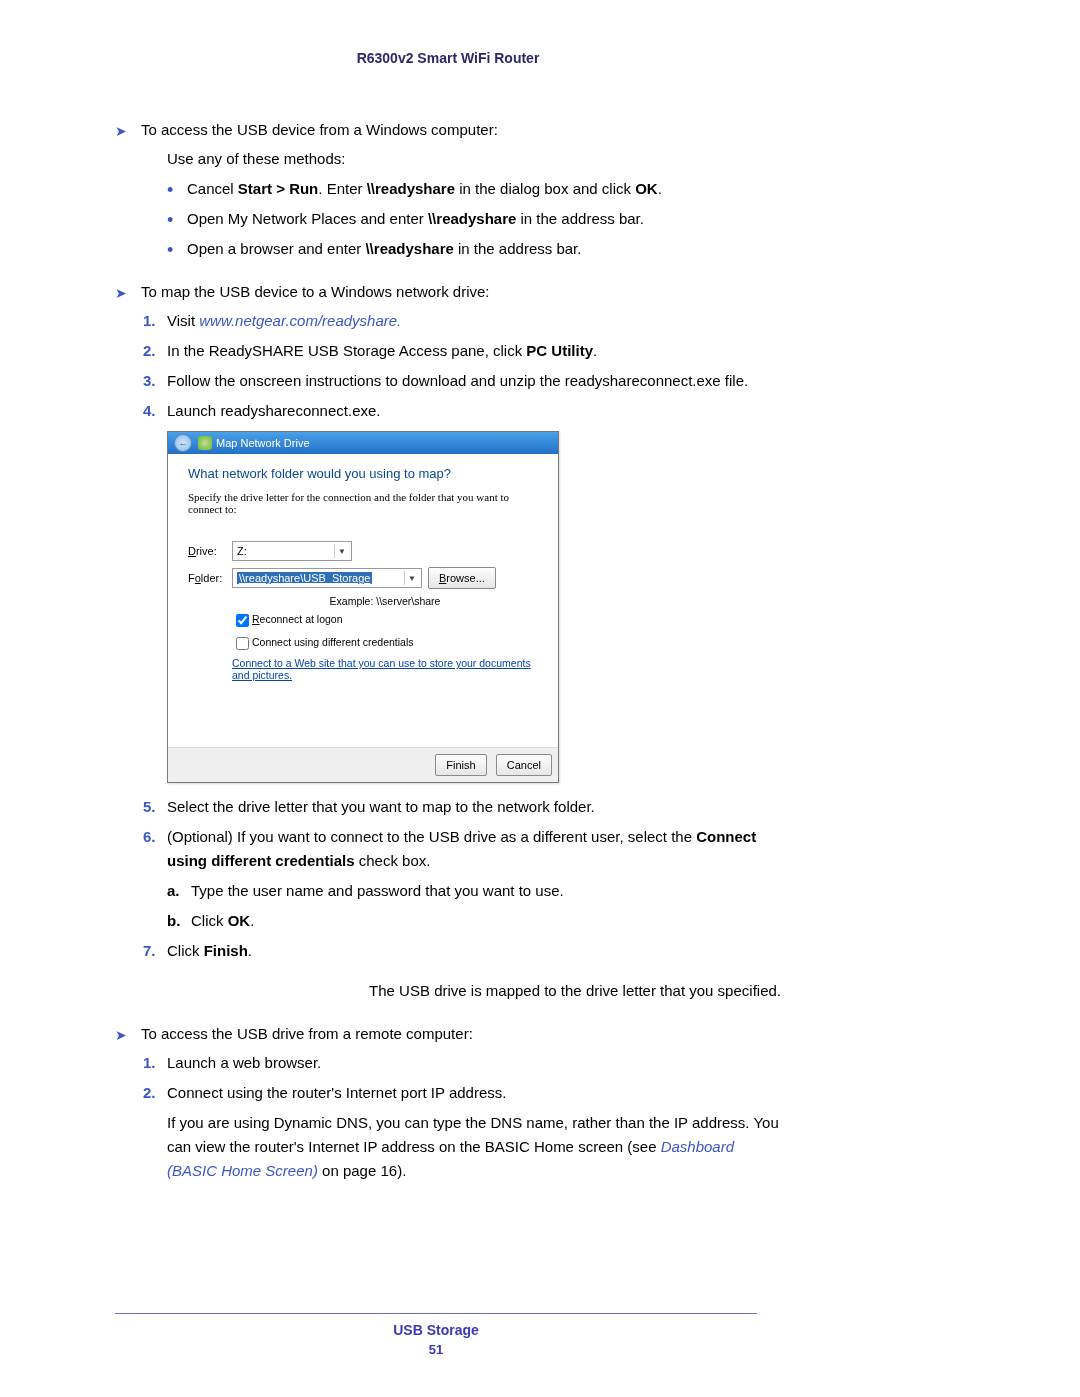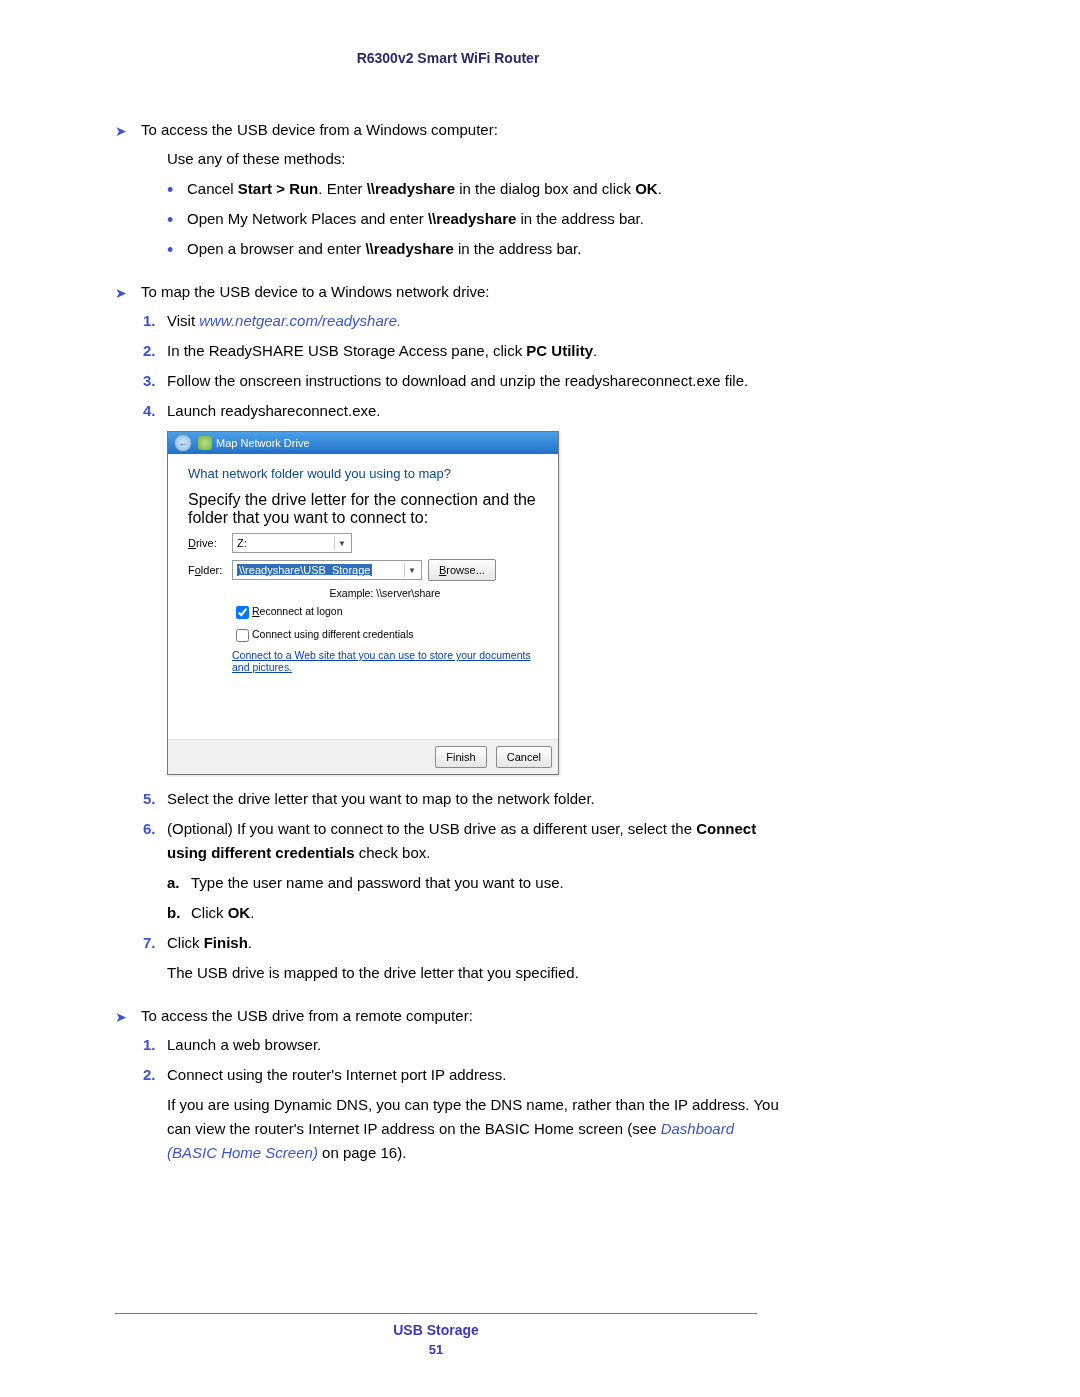--- a/index.html
+++ b/index.html
@@ -139,22 +139,23 @@
   }
   .dlg-body {
     padding: 12px 20px 6px 20px;
   }
   .dlg-q {
     color: #0a4a8c;
     font-size: 13px;
     margin-bottom: 10px;
   }
   .dlg-desc {
-    font-size: 16px;
-    margin-bottom: 6px;
+    font-size: 11px;
+    margin-bottom: 26px;
+    font-family: Liberation Serif, serif;
   }
   .dlg-row {
     display: flex;
     align-items: center;
     margin-bottom: 6px;
     font-size: 11px;
   }
   .dlg-label {
     width: 44px;
   }
@@ -329,21 +330,21 @@
         <span>(Optional) If you want to connect to the USB drive as a different user, select the </span><span class="bold">Connect using different credentials</span><span> check box.</span>
         <ul class="sub-list">
           <li><span class="let">a.</span><span>Type the user name and password that you want to use.</span></li>
           <li><span class="let">b.</span>
             <span>Click </span><span class="bold">OK</span><span>.</span>
           </li>
         </ul>
       </li>
       <li><span class="num">7.</span>
         <span>Click </span><span class="bold">Finish</span><span>.</span>
-        <div style="margin-top:6px;">The USB drive is mapped to the drive letter that you specified.</div>
+        <div style="margin-top:16px;text-align:right;">The USB drive is mapped to the drive letter that you specified.</div>
       </li>
     </ol>
   </div>
 
   <div class="procedure">
     <div class="proc-head">
       <span class="arrow-bullet">➤</span>
       <span class="proc-title">To access the USB drive from a remote computer:</span>
     </div>
     <ol class="num-list body-indent" style="margin-left:28px;">

